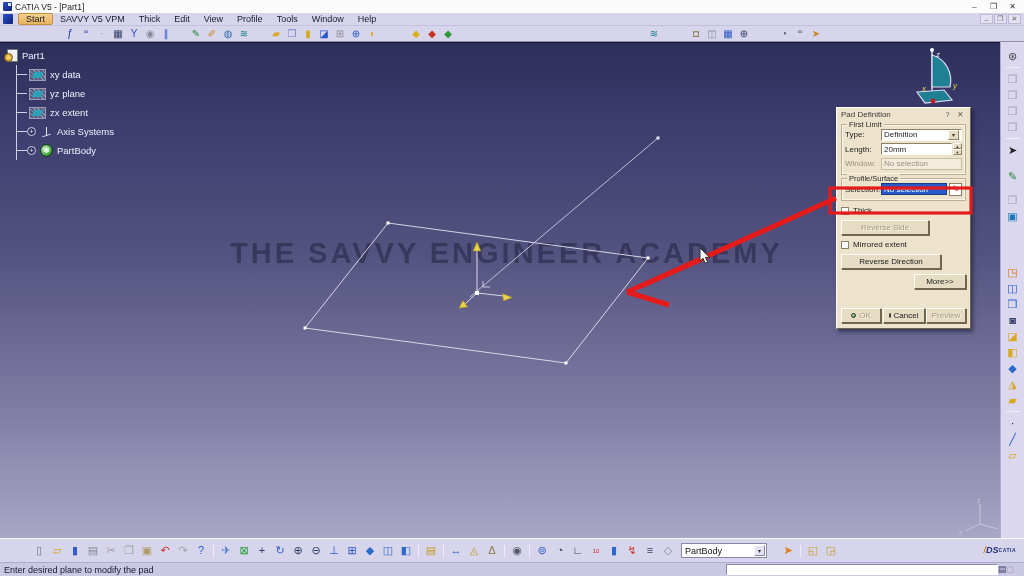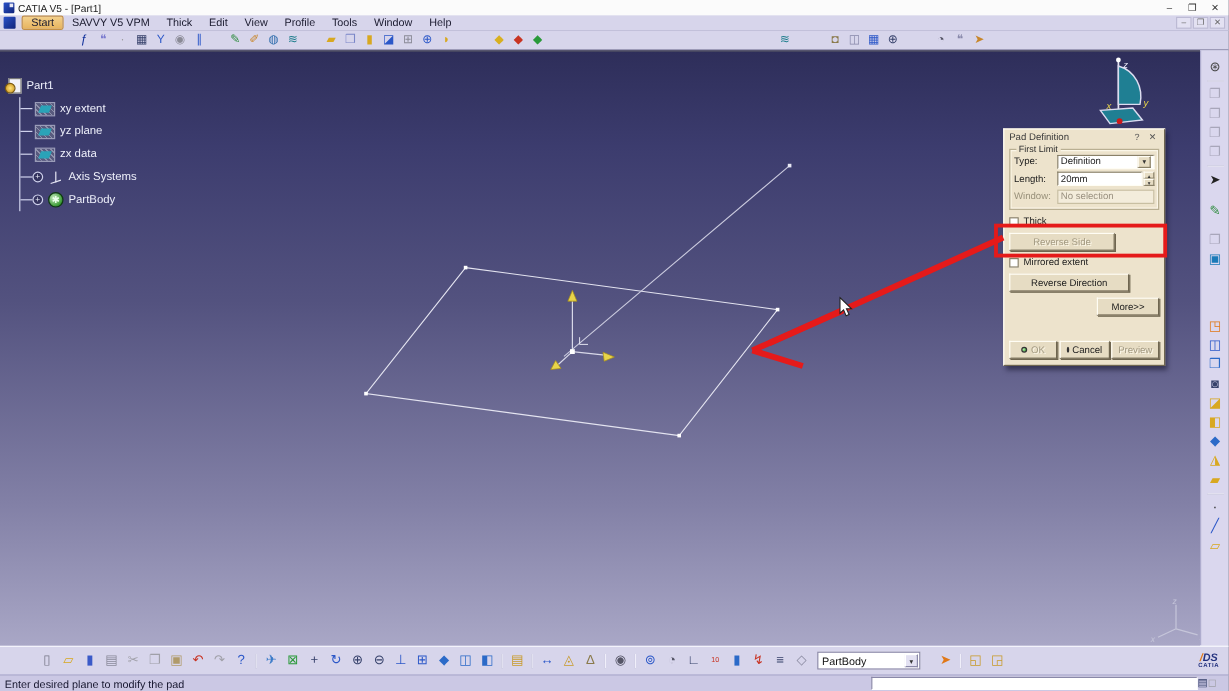--- a/index.html
+++ b/index.html
@@ -32,21 +32,21 @@
   .toolbar-top .icon{width:14px;height:13px;font-size:10px;margin:0 1px;}
 
   
   .main{flex:1;display:flex;min-height:0;}
   .viewport{flex:1;position:relative;overflow:hidden;border-top:1px solid #14142e;
     background:linear-gradient(180deg,#2e2e5a 0%,#3c3c6e 16%,#53527f 42%,#8280a6 76%,#a9a7c6 100%);}
   .right-strip{width:24px;background:#dad7ee;border-left:1px solid #aeacce;display:flex;flex-direction:column;align-items:center;padding-top:6px;flex:0 0 24px;}
   .right-strip .icon{width:16px;height:14px;font-size:11px;margin:1px 0;}
 
   
-  .tree{position:absolute;left:5px;top:3px;z-index:6;color:#eef0fb;font-size:9.5px;margin-top:16px;}
+  .tree{position:absolute;left:5px;top:3px;z-index:6;color:#eef0fb;font-size:9.5px;}
   .tree-row{display:flex;align-items:center;height:19px;white-space:nowrap;}
   .tree-children{border-left:1px solid #cfd1ec;margin-left:11px;}
   .stub{width:10px;height:1px;background:#cfd1ec;flex:0 0 auto;}
   .expander{width:9px;height:9px;border:1px solid #cfd1ec;border-radius:50%;font-size:7px;display:flex;align-items:center;justify-content:center;color:#eef0fb;margin-right:2px;flex:0 0 auto;background:rgba(20,20,50,.3);}
   .t-icon{margin:0 4px 0 2px;flex:0 0 auto;}
   .part-icon{width:11px;height:13px;background:#f2f2f8;border:1px solid #777;position:relative;}
   .part-icon::after{content:"";position:absolute;left:-4px;bottom:-1px;width:7px;height:7px;border-radius:50%;background:radial-gradient(circle,#ffe27a,#c89018);border:1px solid #7a5a10;}
   .plane-icon{width:17px;height:12px;border:1px solid #9a9cb8;background:repeating-linear-gradient(45deg,#8e90ab 0 1px,#585a7e 1px 3px);position:relative;}
   .plane-icon::after{content:"";position:absolute;left:3px;top:2px;width:9px;height:6px;background:#2aa3b8;transform:skewX(-22deg);}
   .axis-icon{width:13px;height:13px;position:relative;}
@@ -59,21 +59,21 @@
 
   
   .scene,.annotation{position:absolute;left:0;top:0;pointer-events:none;}
   .scene{z-index:2;}
   .annotation{z-index:30;}
   .compass{position:absolute;left:898px;top:2px;z-index:4;pointer-events:none;}
   .axis-ind{position:absolute;left:952px;top:452px;z-index:4;pointer-events:none;}
   .cursor{position:absolute;left:699px;top:204px;z-index:40;pointer-events:none;}
 
   
-  .dialog{position:absolute;left:836px;top:64px;width:135px;height:198px;background:#ede3cc;z-index:20;
+  .dialog{position:absolute;left:836px;top:64px;width:135px;height:222px;background:#ede3cc;z-index:20;
     border:1px solid;border-color:#fffdf4 #6f6650 #6f6650 #fffdf4;box-shadow:2px 3px 4px rgba(10,10,30,.5);
     font-size:8px;color:#1c1c1c;display:flex;flex-direction:column;}
   .dlg-title{height:13px;display:flex;align-items:center;padding:0 4px;color:#3a3a3a;flex:0 0 13px;}
   .dlg-title .t{font-size:8px;}
   .dlg-title .dlg-btn{margin-left:auto;font-size:7.5px;color:#555;width:11px;text-align:center;}
   .dlg-title .dlg-btn + .dlg-btn{margin-left:2px;}
   .dlg-body{padding:0 4px 3px;flex:1;display:flex;flex-direction:column;}
   .grp{border:1px solid #b9af92;box-shadow:inset 0 0 0 1px #fbf6e8;margin-top:3px;padding:1px 3px 2px;position:relative;}
   .grp-legend{position:absolute;top:-5px;left:5px;background:#ede3cc;padding:0 2px;font-size:7.5px;color:#2a2a2a;}
   .drow{display:flex;align-items:center;margin:2.5px 0;}
@@ -93,21 +93,21 @@
   .dot.green{background:radial-gradient(circle at 35% 35%,#b8f0b0,#1a8a1a);}
   .dot.red{background:radial-gradient(circle at 35% 35%,#f0b0a8,#b81a10);}
   .drow.end{justify-content:flex-end;}
   .drow.bottom{margin-top:auto;justify-content:space-between;}
 
   
   .toolbar-bottom{height:24px;background:#d7d5eb;border-top:1px solid #fbfbff;display:flex;align-items:center;flex:0 0 24px;}
   .toolbar-bottom .icon{width:16px;height:16px;font-size:11px;margin:0 1px;}
   .combo{width:86px;height:15px;background:#fff;border:1px solid #8a88a8;display:flex;align-items:center;font-size:9px;padding-left:3px;margin:0 4px;color:#111;}
   .combo .combo-arrow{background:#e3e1f2;border-color:#fff #8a88a8 #8a88a8 #fff;height:11px;margin-right:1px;}
-  .ds-logo{margin-left:auto;margin-right:8px;display:flex;flex-direction:column;align-items:center;line-height:1;}
+  .ds-logo{margin-left:auto;margin-right:8px;display:flex;flex-direction:row;align-items:center;line-height:1;}
   .ds-logo .ds{font-size:9px;font-weight:bold;font-style:italic;color:#23317e;}
   .ds-logo .ds .swoosh{color:#e07818;}
   .ds-logo .brand{font-size:5px;font-weight:bold;color:#23317e;letter-spacing:.5px;}
 
   
   .statusbar{height:14px;background:#cbc8e4;display:flex;align-items:center;font-size:9px;color:#16162e;padding:0 10px 0 4px;flex:0 0 14px;border-top:1px solid #aeacce;}
   .status-input{width:272px;height:11px;background:#fff;border:1px solid;border-color:#8a88a8 #fff #fff #8a88a8;margin-left:auto;}
 </style>
 </head>
 <body>
@@ -179,20 +179,21 @@
       <span class="icon" style="color: rgb(53, 64, 106);">⊕</span>
       <span class="sp" style="width: 24px;"></span>
       <span class="icon" style="color: rgb(85, 85, 102);">◔</span>
       <span class="icon" style="color: rgb(136, 136, 170);">❝</span>
       <span class="icon" style="color: rgb(200, 134, 42);">➤</span>
     </div>
 
   <div class="main">
     <div class="viewport">
 
+      <div class="watermark">THE SAVVY ENGINEER ACADEMY</div>
 
       <svg class="scene" width="1000" height="496" viewBox="0 0 1000 496">
         <polygon points="388,180 648,215 566,320 305,285" fill="none" stroke="#e4e4f0" stroke-width="0.9"></polygon>
         <rect x="386.5" y="178.5" width="3" height="3" fill="#fff"></rect>
         <rect x="646.5" y="213.5" width="3" height="3" fill="#fff"></rect>
         <rect x="564.5" y="318.5" width="3" height="3" fill="#fff"></rect>
         <rect x="303.5" y="283.5" width="3" height="3" fill="#fff"></rect>
         <line x1="470" y1="254" x2="658" y2="95" stroke="#cdcde0" stroke-width="0.9"></line>
         <rect x="656.5" y="93.5" width="3" height="3" fill="#e8e8f4"></rect>
 
@@ -208,31 +209,31 @@
 
       <div class="tree">
         <div class="tree-row">
           <span class="t-icon part-icon"></span>
           <span>Part1</span>
         </div>
         <div class="tree-children" id="tree-children">
             <div class="tree-row">
               <span class="stub"></span>
               <span class="t-icon plane-icon"></span>
-              <span>xy extent</span>
+              <span>xy data</span>
             </div>
             <div class="tree-row">
               <span class="stub"></span>
               <span class="t-icon plane-icon"></span>
               <span>yz plane</span>
             </div>
             <div class="tree-row">
               <span class="stub"></span>
               <span class="t-icon plane-icon"></span>
-              <span>zx data</span>
+              <span>zx extent</span>
             </div>
             <div class="tree-row">
               <span class="stub"></span>
               <span class="expander">+</span>
               <span class="t-icon axis-icon"></span>
               <span>Axis Systems</span>
             </div>
             <div class="tree-row">
               <span class="stub"></span>
               <span class="expander">+</span>
@@ -275,20 +276,28 @@
                 <span>20mm</span>
               </span>
               <span class="spin">
                 <span>▴</span>
                 <span>▾</span>
               </span>
             </div>
             <div class="drow">
               <span class="dlbl dim">Window:</span>
               <span class="field dim">No selection</span>
+            </div>
+          </div>
+          <div class="grp">
+            <span class="grp-legend">Profile/Surface</span>
+            <div class="drow">
+              <span class="dlbl">Selection:</span>
+              <span class="field sel">No selection</span>
+              <span class="sketch-btn">✎</span>
             </div>
           </div>
           <div class="drow" style="margin-top:5px;">
             <span class="check"></span>
             <span>Thick</span>
           </div>
           <div class="drow">
             <span class="dbtn dis" style="width:88px;">Reverse Side</span>
           </div>
           <div class="drow">

